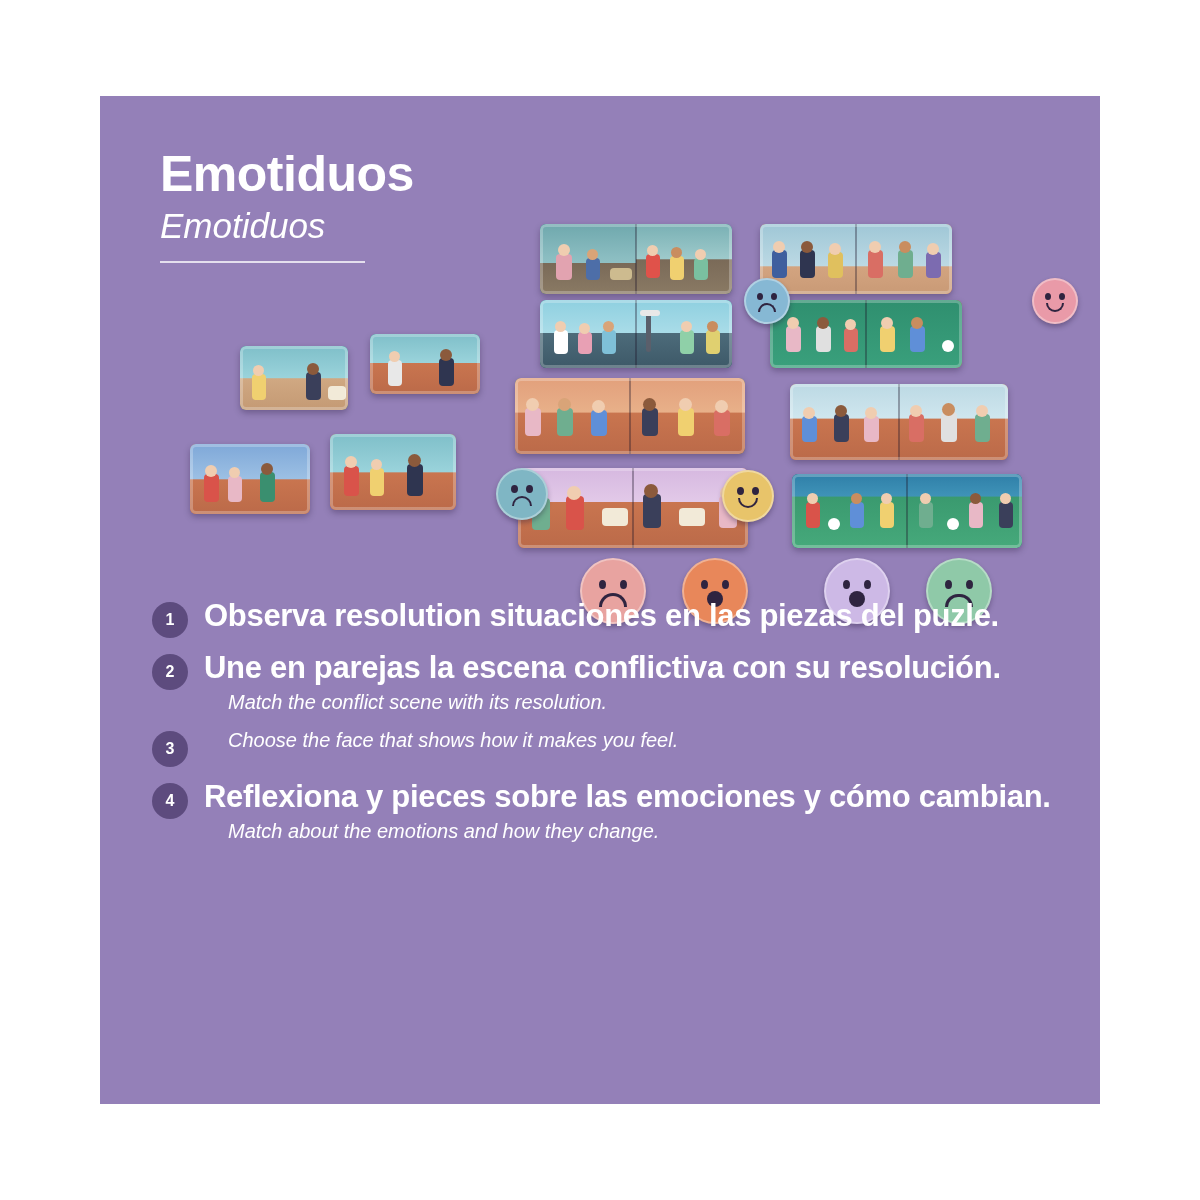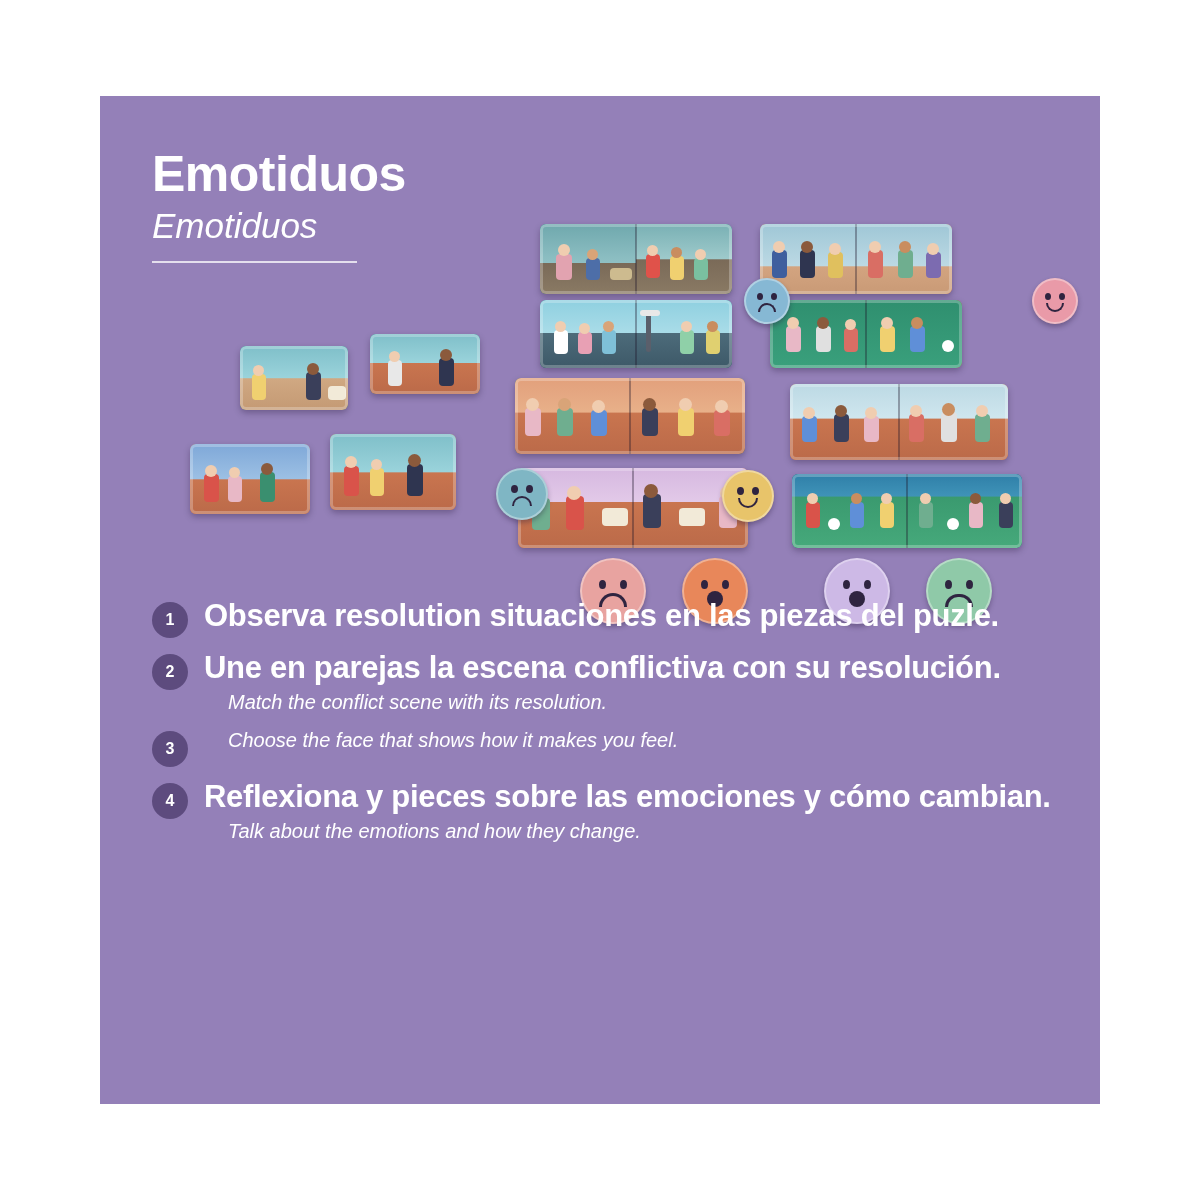--- a/index.html
+++ b/index.html
@@ -24,21 +24,21 @@
     left: 100px;
     top: 96px;
     width: 1000px;
     height: 1008px;
     background: #9480b8;
   }
 
   
   .header {
     position: absolute;
-    left: 52px;
+    left: 60px;
     top: 52px;
     width: 380px;
   }
   .title {
     font-size: 50px;
     font-weight: bold;
     color: #ffffff;
     letter-spacing: -0.5px;
     line-height: 1.05;
     margin: 0;
@@ -498,19 +498,19 @@
         <div class="badge">3</div>
         <div class="step-body">
           <p class="step-en">Choose the face that shows how it makes you feel.</p>
         </div>
       </div>
 
       <div class="step">
         <div class="badge">4</div>
         <div class="step-body">
           <p class="step-es">Reflexiona y pieces sobre las emociones y cómo cambian.</p>
-          <p class="step-en">Talk about the emotions and how they change.</p>
+          <p class="step-en">Match about the emotions and how they change.</p>
         </div>
       </div>
 
     </div>
   </div>
 </div>
 
 </body></html>

